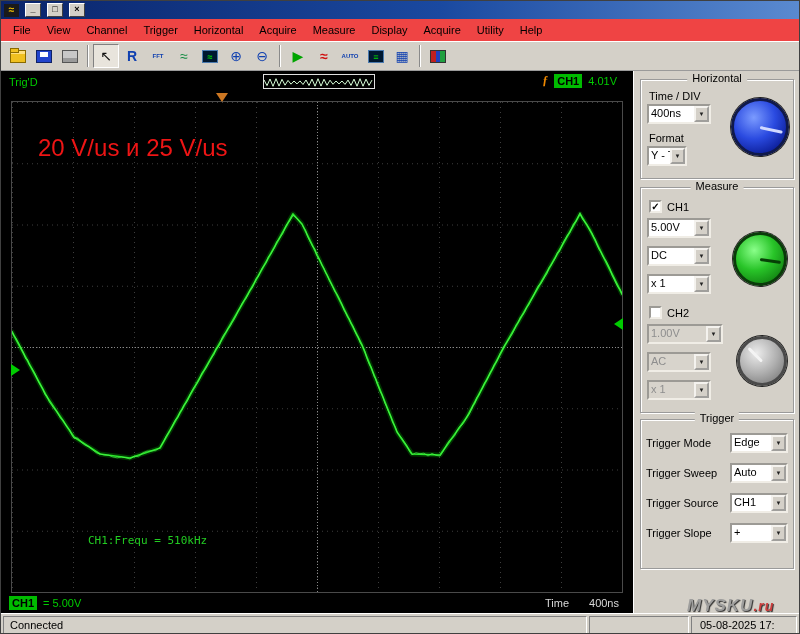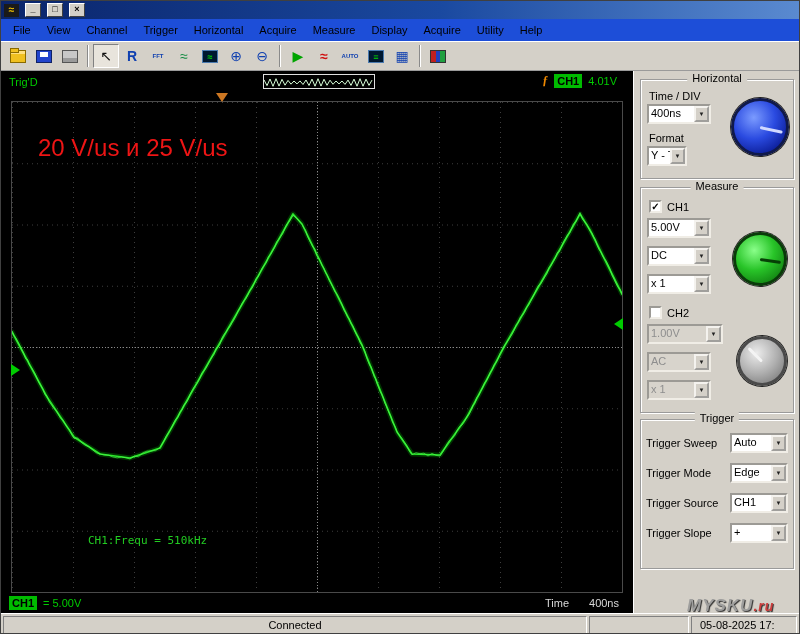--- a/index.html
+++ b/index.html
@@ -4,21 +4,21 @@
 <style>
   html,body{margin:0;padding:0;background:#555;}
   *{box-sizing:border-box;font-family:"Liberation Sans",sans-serif;}
   .window{position:relative;width:800px;height:634px;background:#d4d0c8;overflow:hidden;border:1px solid #404040;}
   
   .titlebar{height:18px;background:linear-gradient(90deg,#0a246a,#1a49a0 55%,#5a8ad0);display:flex;align-items:center;padding:0 3px;gap:4px;}
   .app-icon{width:15px;height:13px;background:#1a1a1a;color:#ffcc00;font-size:10px;line-height:12px;text-align:center;font-weight:bold;flex:none;}
   .title-text{color:#fff;font-weight:bold;font-size:11px;flex:1;white-space:nowrap;}
   .wbtn{width:16px;height:14px;background:#d4d0c8;border:1px solid;border-color:#fff #404040 #404040 #fff;font-size:9px;line-height:11px;text-align:center;font-weight:bold;margin-left:2px;color:#000;cursor:default;}
   
-  .menubar{height:22px;background:#1d4ed8;display:flex;align-items:center;padding-left:4px;}
+  .menubar{height:22px;background:#ef4444;display:flex;align-items:center;padding-left:4px;}
   .menu-item{padding:3px 8px;font-size:11px;color:#000;cursor:default;}
   
   .toolbar{height:30px;background:#d4d0c8;display:flex;align-items:center;padding-left:4px;border-top:1px solid #fff;border-bottom:1px solid #9a9a9a;}
   .tbtn{width:26px;height:24px;display:flex;align-items:center;justify-content:center;border:1px solid transparent;cursor:default;}
   .tbtn.pressed{border-color:#808080 #fff #fff #808080;background:#e8e4dc;}
   .tsep{width:2px;height:22px;border-left:1px solid #8a8a8a;border-right:1px solid #fff;margin:0 4px;}
   .tglyph{font-size:14px;line-height:1;}
   .tglyph.small{font-size:6px;font-weight:bold;}
   .tglyph.bold{font-weight:bold;}
   .mi{width:16px;height:13px;display:inline-block;position:relative;font-size:9px;line-height:12px;text-align:center;}
@@ -73,21 +73,21 @@
   .knob-green .knob-pointer{background:#064006;transform:rotate(8deg);}
   .knob-gray{width:50px;height:50px;background:radial-gradient(circle at 38% 32%,#ececec,#b0b0b0 50%,#787878 92%);border:3px solid #4a4a4a;box-shadow:0 0 0 1px #222;}
   .knob-gray .knob-pointer{background:#f4f4f4;transform:rotate(-135deg);}
   .trigger-rows{position:absolute;left:0;top:8px;width:100%;}
   .trow{display:flex;align-items:center;height:30px;padding:0 5px;}
   .trow .tlabel{flex:1;font-size:11px;}
   .trow .combo{width:58px;flex:none;}
   
   .statusbar{height:22px;background:#d4d0c8;display:flex;align-items:center;border-top:1px solid #fff;padding:0 2px;gap:2px;}
   .sb-panel{height:18px;border:1px solid;border-color:#808080 #fff #fff #808080;font-size:11px;padding:2px 6px;white-space:nowrap;color:#000;}
-  .sb-left{flex:1;text-align:center;}
+  .sb-left{flex:1;}
   .sb-mid{width:100px;flex:none;}
   .sb-right{width:106px;flex:none;padding-left:8px;}
   
   .watermark{position:absolute;left:686px;top:595px;font-size:17px;font-weight:bold;font-style:italic;letter-spacing:1px;color:#9a9a9a;opacity:.92;z-index:9;pointer-events:none;text-shadow:1px 1px 1px #222;}
   .wm-ru{color:#cc3333;font-size:14px;}
 </style>
 </head>
 <body>
 
 <div class="window">
@@ -287,30 +287,30 @@
           </div>
         <div class="knob knob-gray" style="left:96px;top:148px">
           <div class="knob-pointer"></div>
         </div>
       </div>
 
       <div class="group" style="left:6px;top:348px;width:154px;height:150px">
         <span class="group-title">Trigger</span>
         <div class="trigger-rows">
             <div class="trow">
-              <span class="tlabel">Trigger Sweep</span>
+              <span class="tlabel">Trigger Mode</span>
               <div class="combo">
-                <span class="cval">Auto</span>
+                <span class="cval">Edge</span>
                 <span class="cbtn">▼</span>
               </div>
             </div>
             <div class="trow">
-              <span class="tlabel">Trigger Mode</span>
+              <span class="tlabel">Trigger Sweep</span>
               <div class="combo">
-                <span class="cval">Edge</span>
+                <span class="cval">Auto</span>
                 <span class="cbtn">▼</span>
               </div>
             </div>
             <div class="trow">
               <span class="tlabel">Trigger Source</span>
               <div class="combo">
                 <span class="cval">CH1</span>
                 <span class="cbtn">▼</span>
               </div>
             </div>

